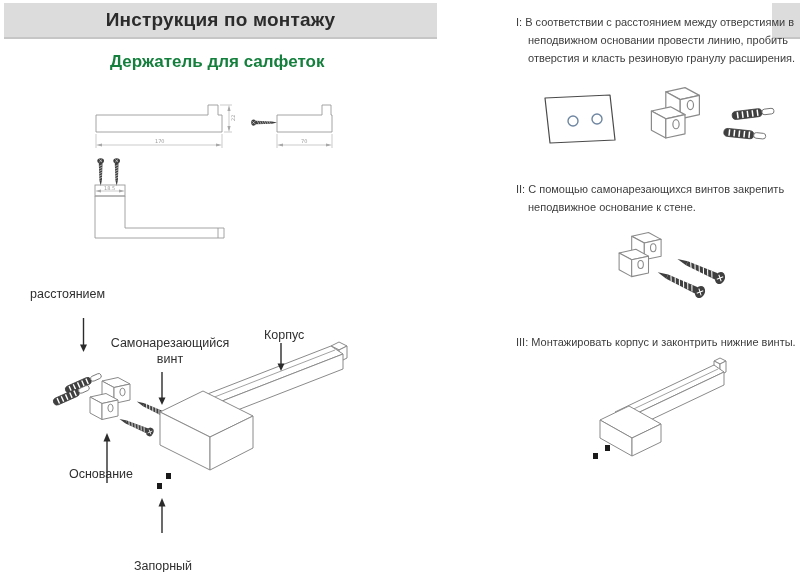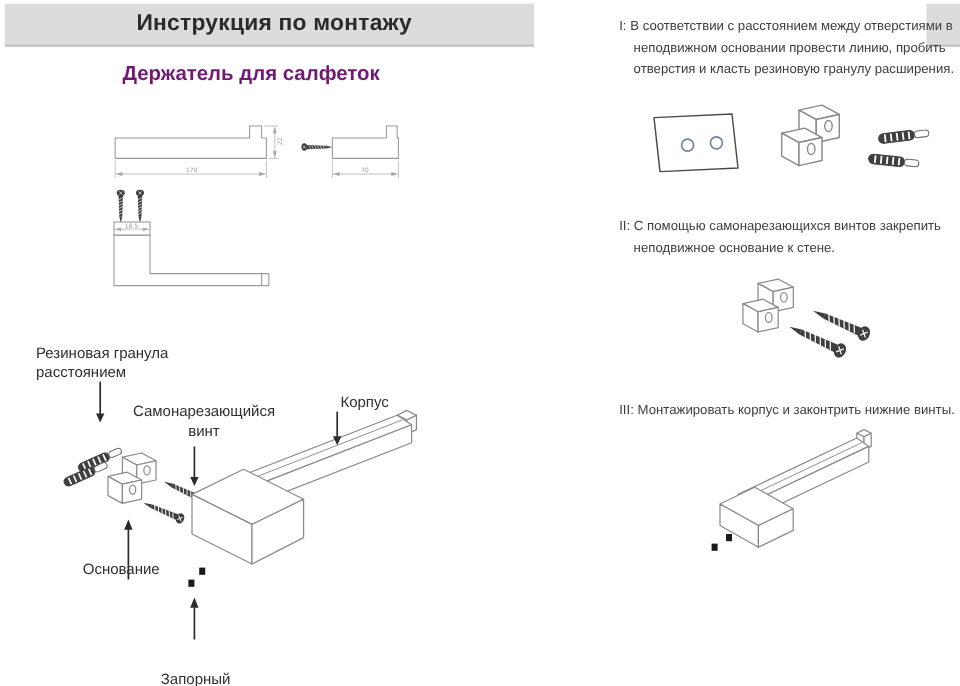--- a/index.html
+++ b/index.html
@@ -1,31 +1,31 @@
 <!DOCTYPE html>
 <html><head>
 <meta charset="utf-8">
 <style>
   html,body{margin:0;padding:0;background:#fff;}
   #page{position:relative;width:800px;height:572px;background:#ffffff;overflow:hidden;
         font-family:"Liberation Sans","DejaVu Sans",sans-serif;color:#3d3d3d;}
   .abs{position:absolute;}
   #header-band{left:4px;top:3px;width:433px;height:34px;background:#dcdcdc;
-               border-bottom:2px solid #c6c6c6;display:flex;align-items:center;justify-content:center;padding-left:8px;}
+               border-bottom:2px solid #c6c6c6;display:flex;align-items:center;justify-content:center;}
   #page-title{font-size:19px;font-weight:600;color:#2b2b2b;letter-spacing:.2px;}
   #corner-band{left:772px;top:3px;width:28px;height:34px;background:#dcdcdc;border-bottom:2px solid #c6c6c6;}
-  #page-subtitle{left:102px;top:52px;font-size:17px;font-weight:600;color:#701a75;}
+  #page-subtitle{left:110px;top:52px;font-size:17px;font-weight:600;color:#15803d;}
   .step-text{width:284px;font-size:11px;line-height:18px;color:#3d3d3d;padding-left:12px;text-indent:-12px;}
   #step1-text{left:516px;top:13px;}
   #step2-text{left:516px;top:180px;}
   #step3-text{left:516px;top:333px;width:290px;}
   .dlabel{font-size:12.5px;color:#2f2f2f;line-height:16px;}
   #label-rubber{left:30px;top:286px;width:130px;text-align:left;}
   #label-screw{left:100px;top:335px;width:140px;text-align:center;}
-  #label-body{left:264px;top:327px;width:60px;text-align:right;}
+  #label-body{left:264px;top:327px;width:60px;}
   #label-base{left:61px;top:466px;width:80px;text-align:center;}
   #label-lock{left:117px;top:540px;width:92px;text-align:center;margin-top:18px;}
   svg{display:block;overflow:visible;}
   .art{fill:#ffffff;stroke:#8a8a8a;stroke-width:1;stroke-linejoin:round;}
   .tech{fill:none;stroke:#9a9a9a;stroke-width:0.9;stroke-linejoin:miter;}
   .dim{stroke:#a8a8a8;stroke-width:0.6;}
   .dimhead{fill:#a8a8a8;stroke:none;}
   .dimtxt{font-size:5px;fill:#9a9a9a;font-family:"DejaVu Sans",sans-serif;}
   .arrow{stroke:#2b2b2b;stroke-width:1.4;}
   .arrowhead{fill:#2b2b2b;stroke:none;}
@@ -194,21 +194,20 @@
       <line class="arrow" x1="241" y1="63" x2="241" y2="84"></line>
       <polygon class="arrowhead" points="237.5,83.5 244.5,83.5 241,91"></polygon>
       <line class="arrow" x1="67" y1="203" x2="67" y2="161"></line>
       <polygon class="arrowhead" points="63.5,161.5 70.5,161.5 67,153"></polygon>
       <line class="arrow" x1="122" y1="253" x2="122" y2="226"></line>
       <polygon class="arrowhead" points="118.5,226.5 125.5,226.5 122,218"></polygon>
     </g>
   </svg>
 
   <div id="label-rubber" class="abs dlabel">
-    <div>Резиновая гранула</div>
     <div>расстоянием</div>
   </div>
   <div id="label-screw" class="abs dlabel">
     <div>Самонарезающийся</div>
     <div>винт</div>
   </div>
   <div id="label-body" class="abs dlabel">Корпус</div>
   <div id="label-base" class="abs dlabel">Основание</div>
   <div id="label-lock" class="abs dlabel">
     <div>Запорный</div>

